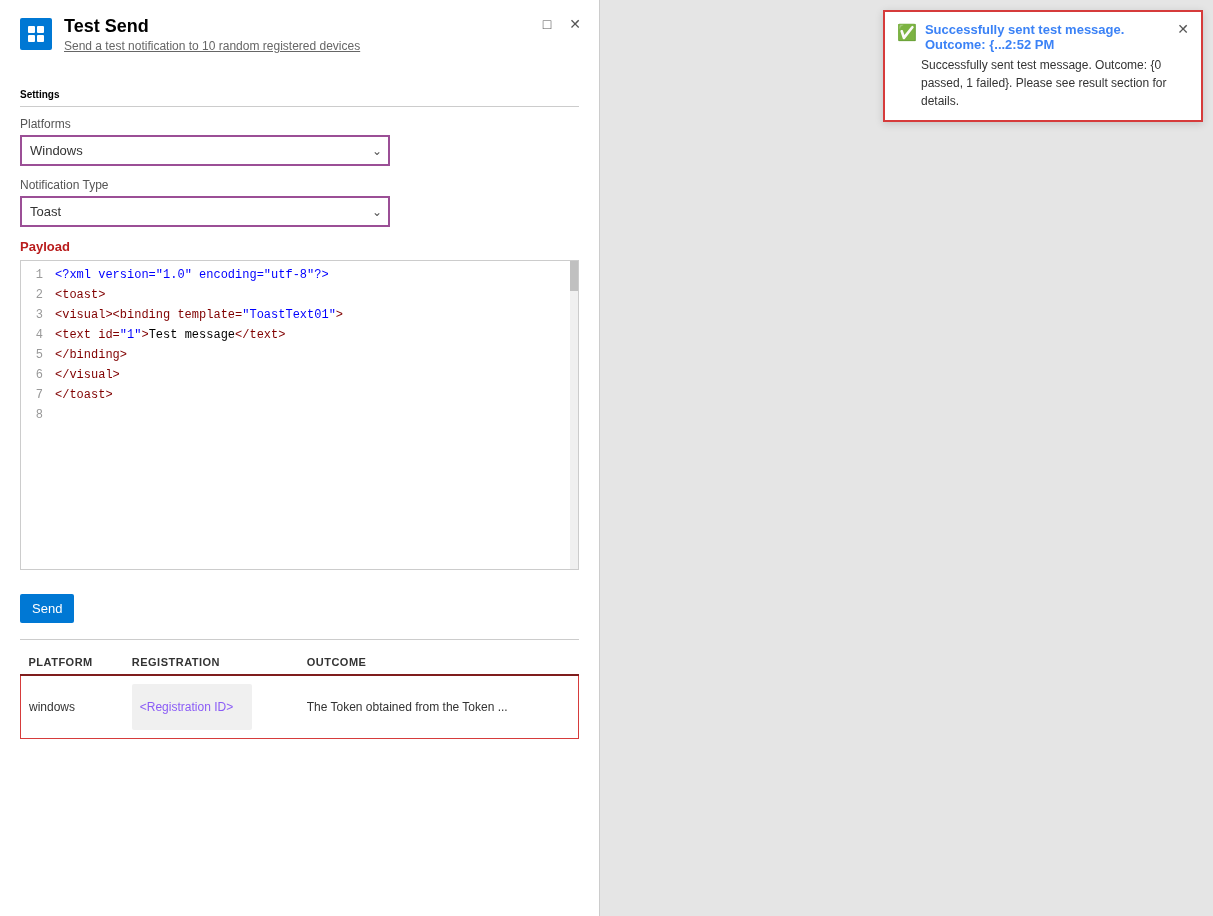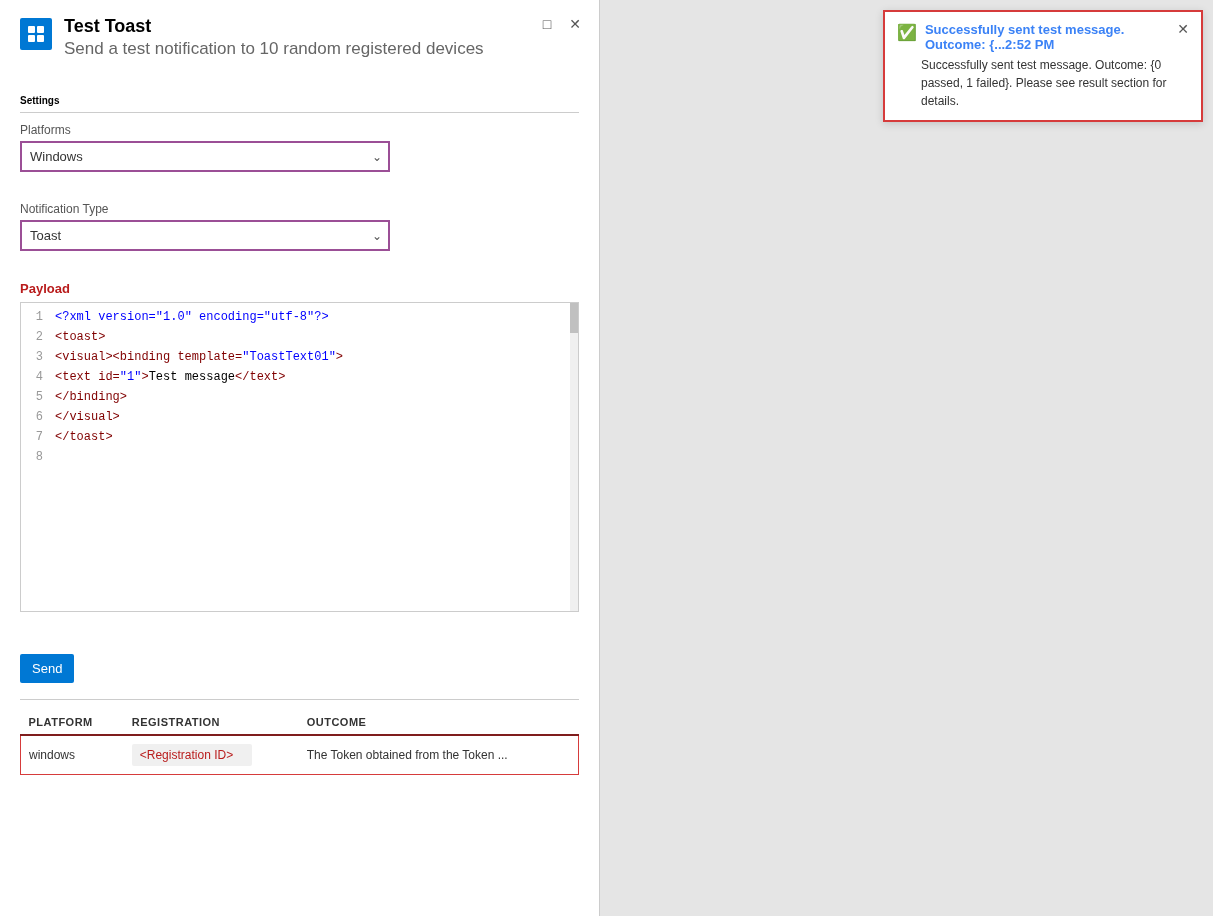--- a/index.html
+++ b/index.html
@@ -59,24 +59,25 @@
     }
 
     .panel-title-block {}
     .panel-title {
       font-size: 18px;
       font-weight: 600;
       color: #000;
       display: block;
     }
     .panel-subtitle {
-      font-size: 17px;
+      font-size: 12px;
       color: #666;
       display: block;
       margin-top: 2px;
+      text-decoration: underline;
     }
 
     .panel-controls {
       position: absolute;
       top: 14px;
       right: 14px;
       display: flex;
       gap: 8px;
     }
 
@@ -166,21 +167,21 @@
       width: 370px;
       padding: 5px 8px;
       border: 1px solid #ccc;
       border-radius: 0;
       font-size: 13px;
       color: #333;
       background: #fff;
     }
 
     .field-group {
-      margin-bottom: 30px;
+      margin-bottom: 12px;
     }
 
     .payload-label {
       font-size: 13px;
       font-weight: 600;
       color: #b91c1c;
       margin-bottom: 6px;
       display: block;
     }
 
@@ -287,23 +288,23 @@
     .result-row-highlight {
       border: 1.5px solid #d63b3b;
     }
 
     .result-row-highlight td:first-child {
       border-left: 1.5px solid #d63b3b;
     }
 
     .reg-id-cell {
       background: #f0f0f0;
-      padding: 4px 8px;
-      font-size: 12px;
-      color: #b91c1c;
+      padding: 16px 8px;
+      font-size: 12px;
+      color: #8b5cf6;
       border-radius: 2px;
       display: inline-block;
       min-width: 120px;
     }
 
     
     .toast-notification {
       position: absolute;
       top: 10px;
       right: 10px;
@@ -372,21 +373,21 @@
     <div class="panel-header">
       <div class="panel-icon">
         <svg viewBox="0 0 20 20" fill="none" xmlns="http://www.w3.org/2000/svg">
           <rect x="2" y="2" width="7" height="7" fill="#fff" rx="1"></rect>
           <rect x="11" y="2" width="7" height="7" fill="#fff" rx="1"></rect>
           <rect x="2" y="11" width="7" height="7" fill="#fff" rx="1"></rect>
           <rect x="11" y="11" width="7" height="7" fill="#fff" rx="1"></rect>
         </svg>
       </div>
       <div class="panel-title-block">
-        <span class="panel-title">Test Toast</span>
+        <span class="panel-title">Test Send</span>
         <span class="panel-subtitle">Send a test notification to 10 random registered devices</span>
       </div>
       <div class="panel-controls">
         <button class="ctrl-btn">□</button>
         <button class="ctrl-btn">✕</button>
       </div>
     </div>
 
     <div class="panel-body">
 

